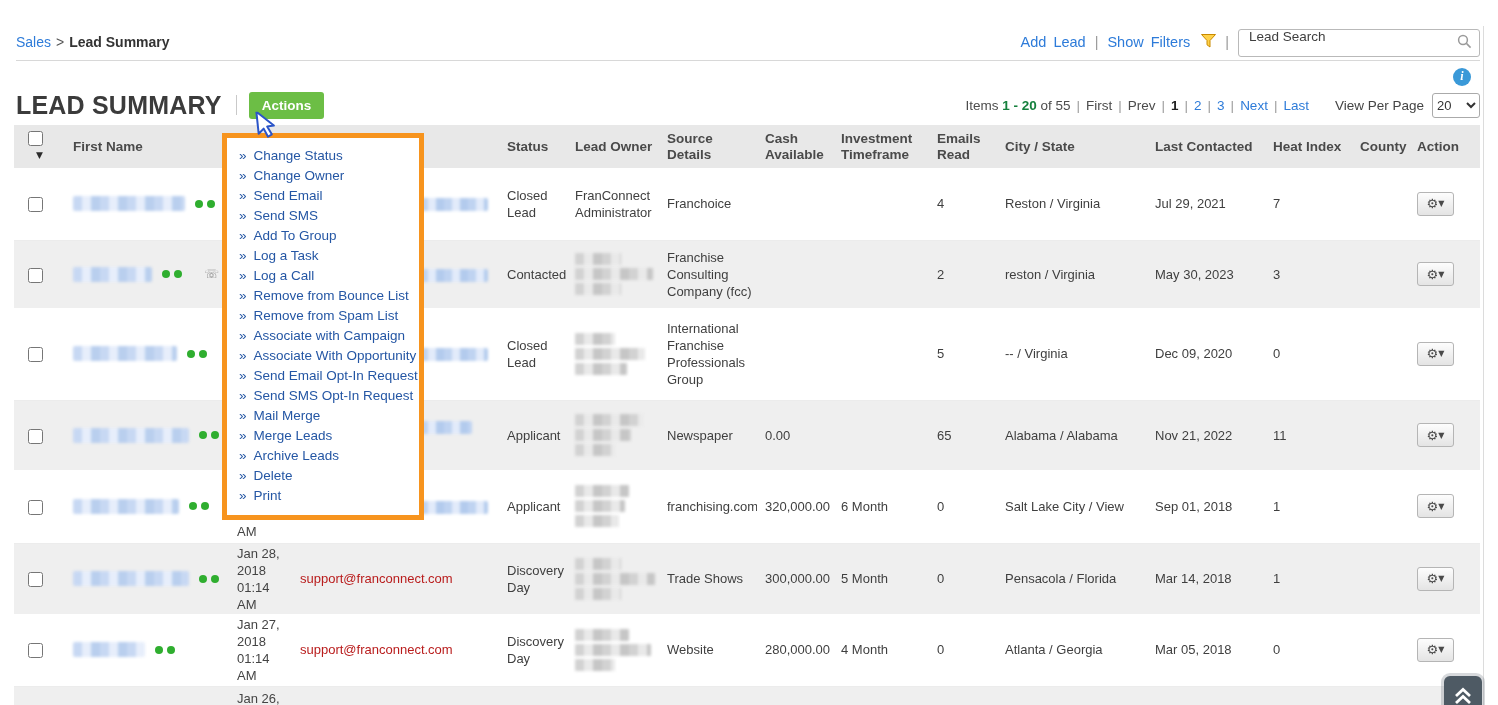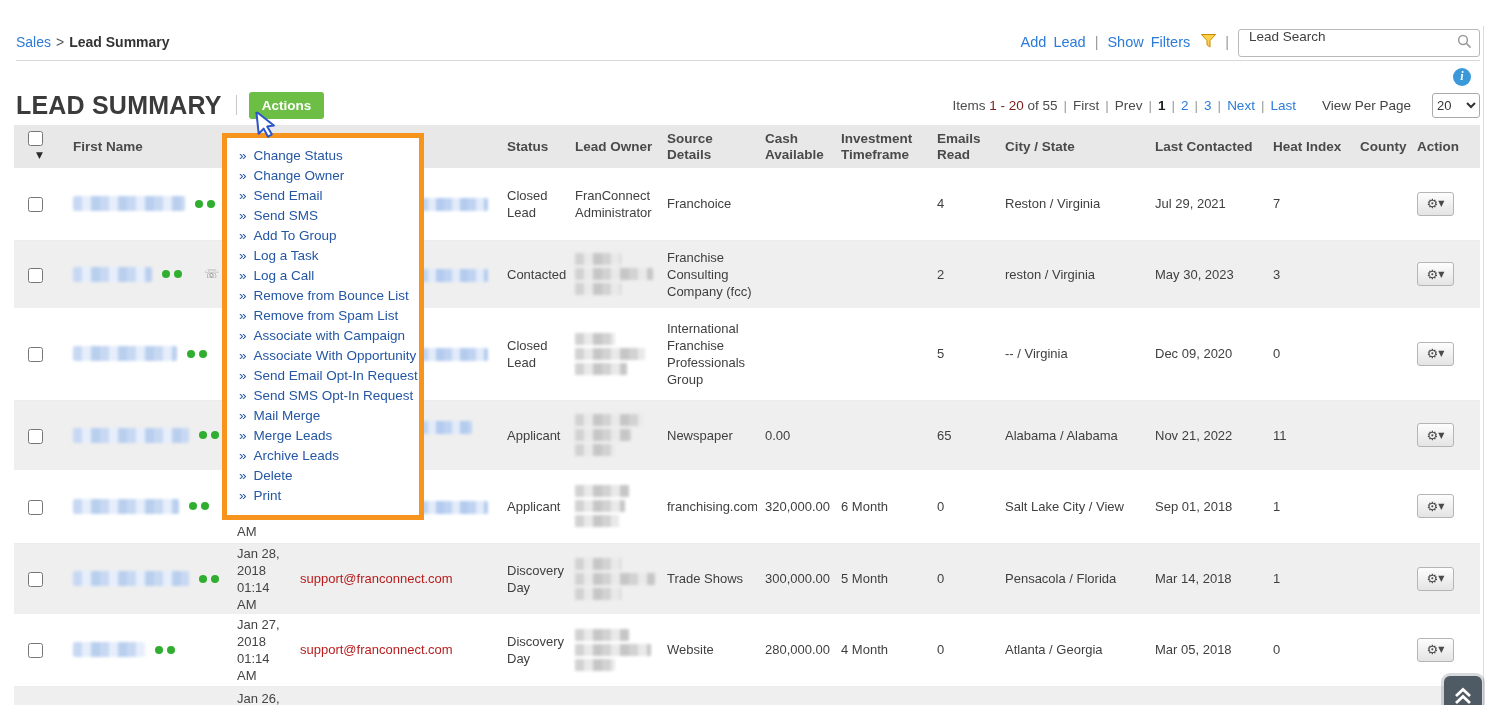--- a/index.html
+++ b/index.html
@@ -37,26 +37,26 @@
   
   .titlebar { position:absolute; top:88px; left:16px; right:18px; height:34px;
               display:flex; justify-content:space-between; align-items:center; }
   .title-left { display:flex; align-items:center; }
   .page-title { font-size:25px; font-weight:800; color:#3b3b3b; letter-spacing:.2px; }
   .vbar { width:1px; height:20px; background:#c9c9c9; margin:0 12px 0 14px; }
   .actions-btn { background:#6cbe45; color:#fff; font-weight:bold; font-size:13.5px;
     border:none; border-radius:3px; padding:6px 13px; cursor:pointer; font-family:"Liberation Sans",sans-serif; }
   .pag { display:flex; align-items:center; font-size:13.5px; color:#4c4c4c; }
   .pag .sp { margin:0 6px; color:#9a9a9a; }
-  .pg-bold { font-weight:normal; color:#7f1d1d; }
+  .pg-bold { font-weight:bold; color:#15803d; }
   .pg-dim { color:#4c4c4c; }
   .pg-cur { font-weight:bold; color:#222; }
   .pg-link { color:#2d7bd9; cursor:pointer; text-decoration:none; }
   .vpp { margin-left:26px; color:#444; }
-  .vpp-select { margin-left:21px; width:48px; height:25px; border:1px solid #aaa; border-radius:3px;
+  .vpp-select { margin-left:8px; width:48px; height:25px; border:1px solid #aaa; border-radius:3px;
     font-family:"Liberation Sans",sans-serif; font-size:13px; color:#333; background:#fff; }
 
   
   table.grid { position:absolute; top:125px; left:14px; width:1466px; border-collapse:collapse; table-layout:fixed; }
   .grid th { background:#e8e8e8; color:#4a4a4a; font-weight:bold; font-size:13.5px; text-align:left;
              height:43px; vertical-align:middle; line-height:16px; }
   .grid td { vertical-align:middle; font-size:13px; color:#3f3f3f; line-height:17px; }
   .grid th, .grid td { padding-left:8px; padding-right:4px; overflow:hidden; }
   .grid .c0 { padding-left:14px; }
   .grid .c1 { padding-left:13px; }

